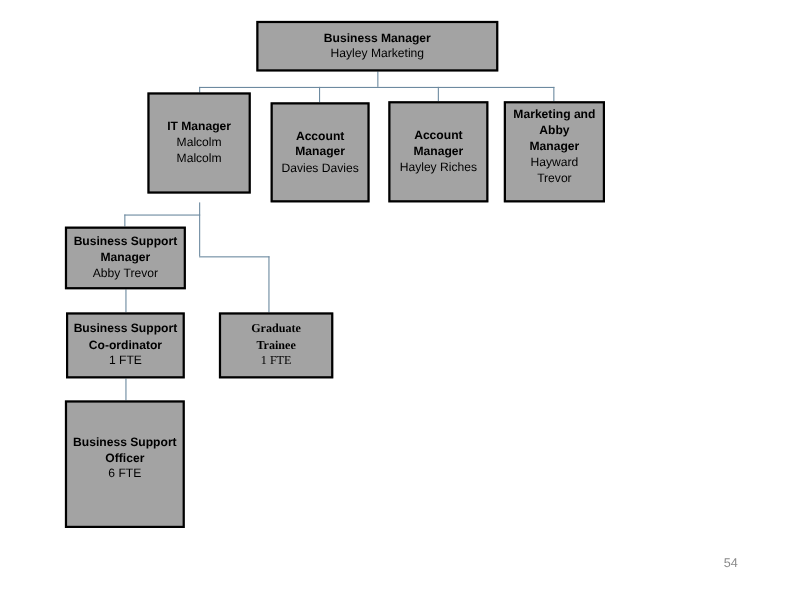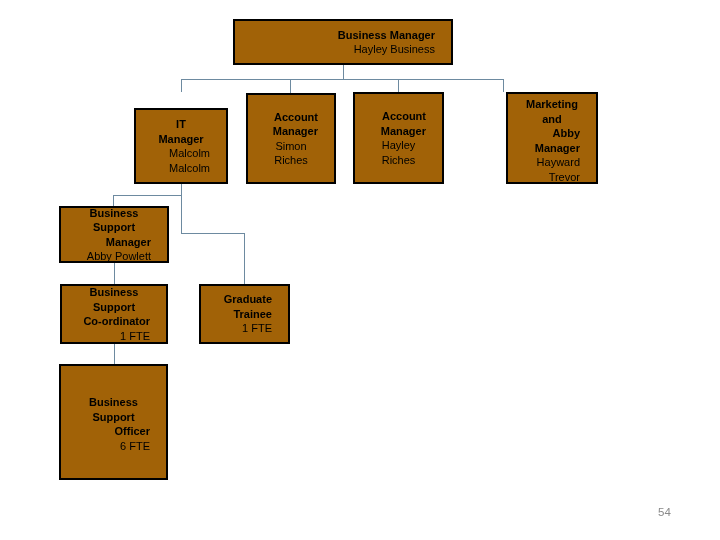--- a/index.html
+++ b/index.html
@@ -13,35 +13,34 @@
     height: 540px;
     background: #ffffff;
     font-family: "Liberation Sans", sans-serif;
     color: #000000;
     overflow: hidden;
   }
   .box {
     position: absolute;
     box-sizing: border-box;
     border: 2.5px solid #000000;
-    background: #a16207;
+    background: #a3a3a3;
     display: flex;
     flex-direction: column;
     justify-content: center;
-    align-items: flex-end;
+    align-items: center;
     text-align: center;
     font-size: 11px;
     line-height: 14.5px;
-    padding: 16px;
+    padding: 2px;
     z-index: 2;
   }
   .box.top-anchored {
     justify-content: flex-start;
     padding-top: 3px;
-    margin-left: 48px;
   }
   .box.nudge-up {
     padding-bottom: 12px;
   }
   .box .b {
     display: block;
     font-weight: bold;
   }
   .box .n {
     display: block;
@@ -74,62 +73,62 @@
   <div class="cline" style="left:181px; top:184px; width:1px; height:49px;"></div>
   <div class="cline" style="left:113px; top:195px; width:69px; height:1px;"></div>
   <div class="cline" style="left:113px; top:195px; width:1px; height:11px;"></div>
   <div class="cline" style="left:181px; top:233px; width:64px; height:1px;"></div>
   <div class="cline" style="left:244px; top:233px; width:1px; height:51px;"></div>
   <div class="cline" style="left:114px; top:263px; width:1px; height:21px;"></div>
   <div class="cline" style="left:114px; top:344px; width:1px; height:20px;"></div>
 
   <div class="box" style="left:233px; top:19px; width:220px; height:46px;">
     <span class="b">Business Manager</span>
-    <span class="n">Hayley Business</span>
+    <span class="n">Hayley Marketing</span>
   </div>
 
-  <div class="box" style="left:134px; top:108px; width:94px; height:76px;">
+  <div class="box" style="left:134px; top:84px; width:94px; height:92px;">
     <span class="b">IT Manager</span>
     <span class="n">Malcolm</span>
     <span class="n">Malcolm</span>
   </div>
 
   <div class="box" style="left:246px; top:93px; width:90px; height:91px;">
     <span class="b">Account</span>
     <span class="b">Manager</span>
-    <span class="n">Simon Riches</span>
+    <span class="n">Davies Davies</span>
   </div>
 
   <div class="box" style="left:353px; top:92px; width:91px; height:92px;">
     <span class="b">Account</span>
     <span class="b">Manager</span>
     <span class="n">Hayley Riches</span>
   </div>
 
   <div class="box top-anchored" style="left:458px; top:92px; width:92px; height:92px;">
     <span class="b">Marketing and</span>
     <span class="b">Abby</span>
     <span class="b">Manager</span>
     <span class="n">Hayward</span>
     <span class="n">Trevor</span>
   </div>
 
   <div class="box" style="left:59px; top:206px; width:110px; height:57px;">
     <span class="b">Business Support</span>
     <span class="b">Manager</span>
-    <span class="n">Abby Powlett</span>
+    <span class="n">Abby Trevor</span>
   </div>
 
   <div class="box" style="left:60px; top:284px; width:108px; height:60px;">
     <span class="b">Business Support</span>
     <span class="b">Co-ordinator</span>
     <span class="n">1 FTE</span>
   </div>
 
-  <div class="box" style="left:199px; top:284px; width:91px; height:60px;">
+  <div class="box" style="left:199px; top:284px; width:104px; height:60px;font-family:Liberation Serif, serif;">
     <span class="b">Graduate</span>
     <span class="b">Trainee</span>
     <span class="n">1 FTE</span>
   </div>
 
   <div class="box nudge-up" style="left:59px; top:364px; width:109px; height:116px;">
     <span class="b">Business Support</span>
     <span class="b">Officer</span>
     <span class="n">6 FTE</span>
   </div>

